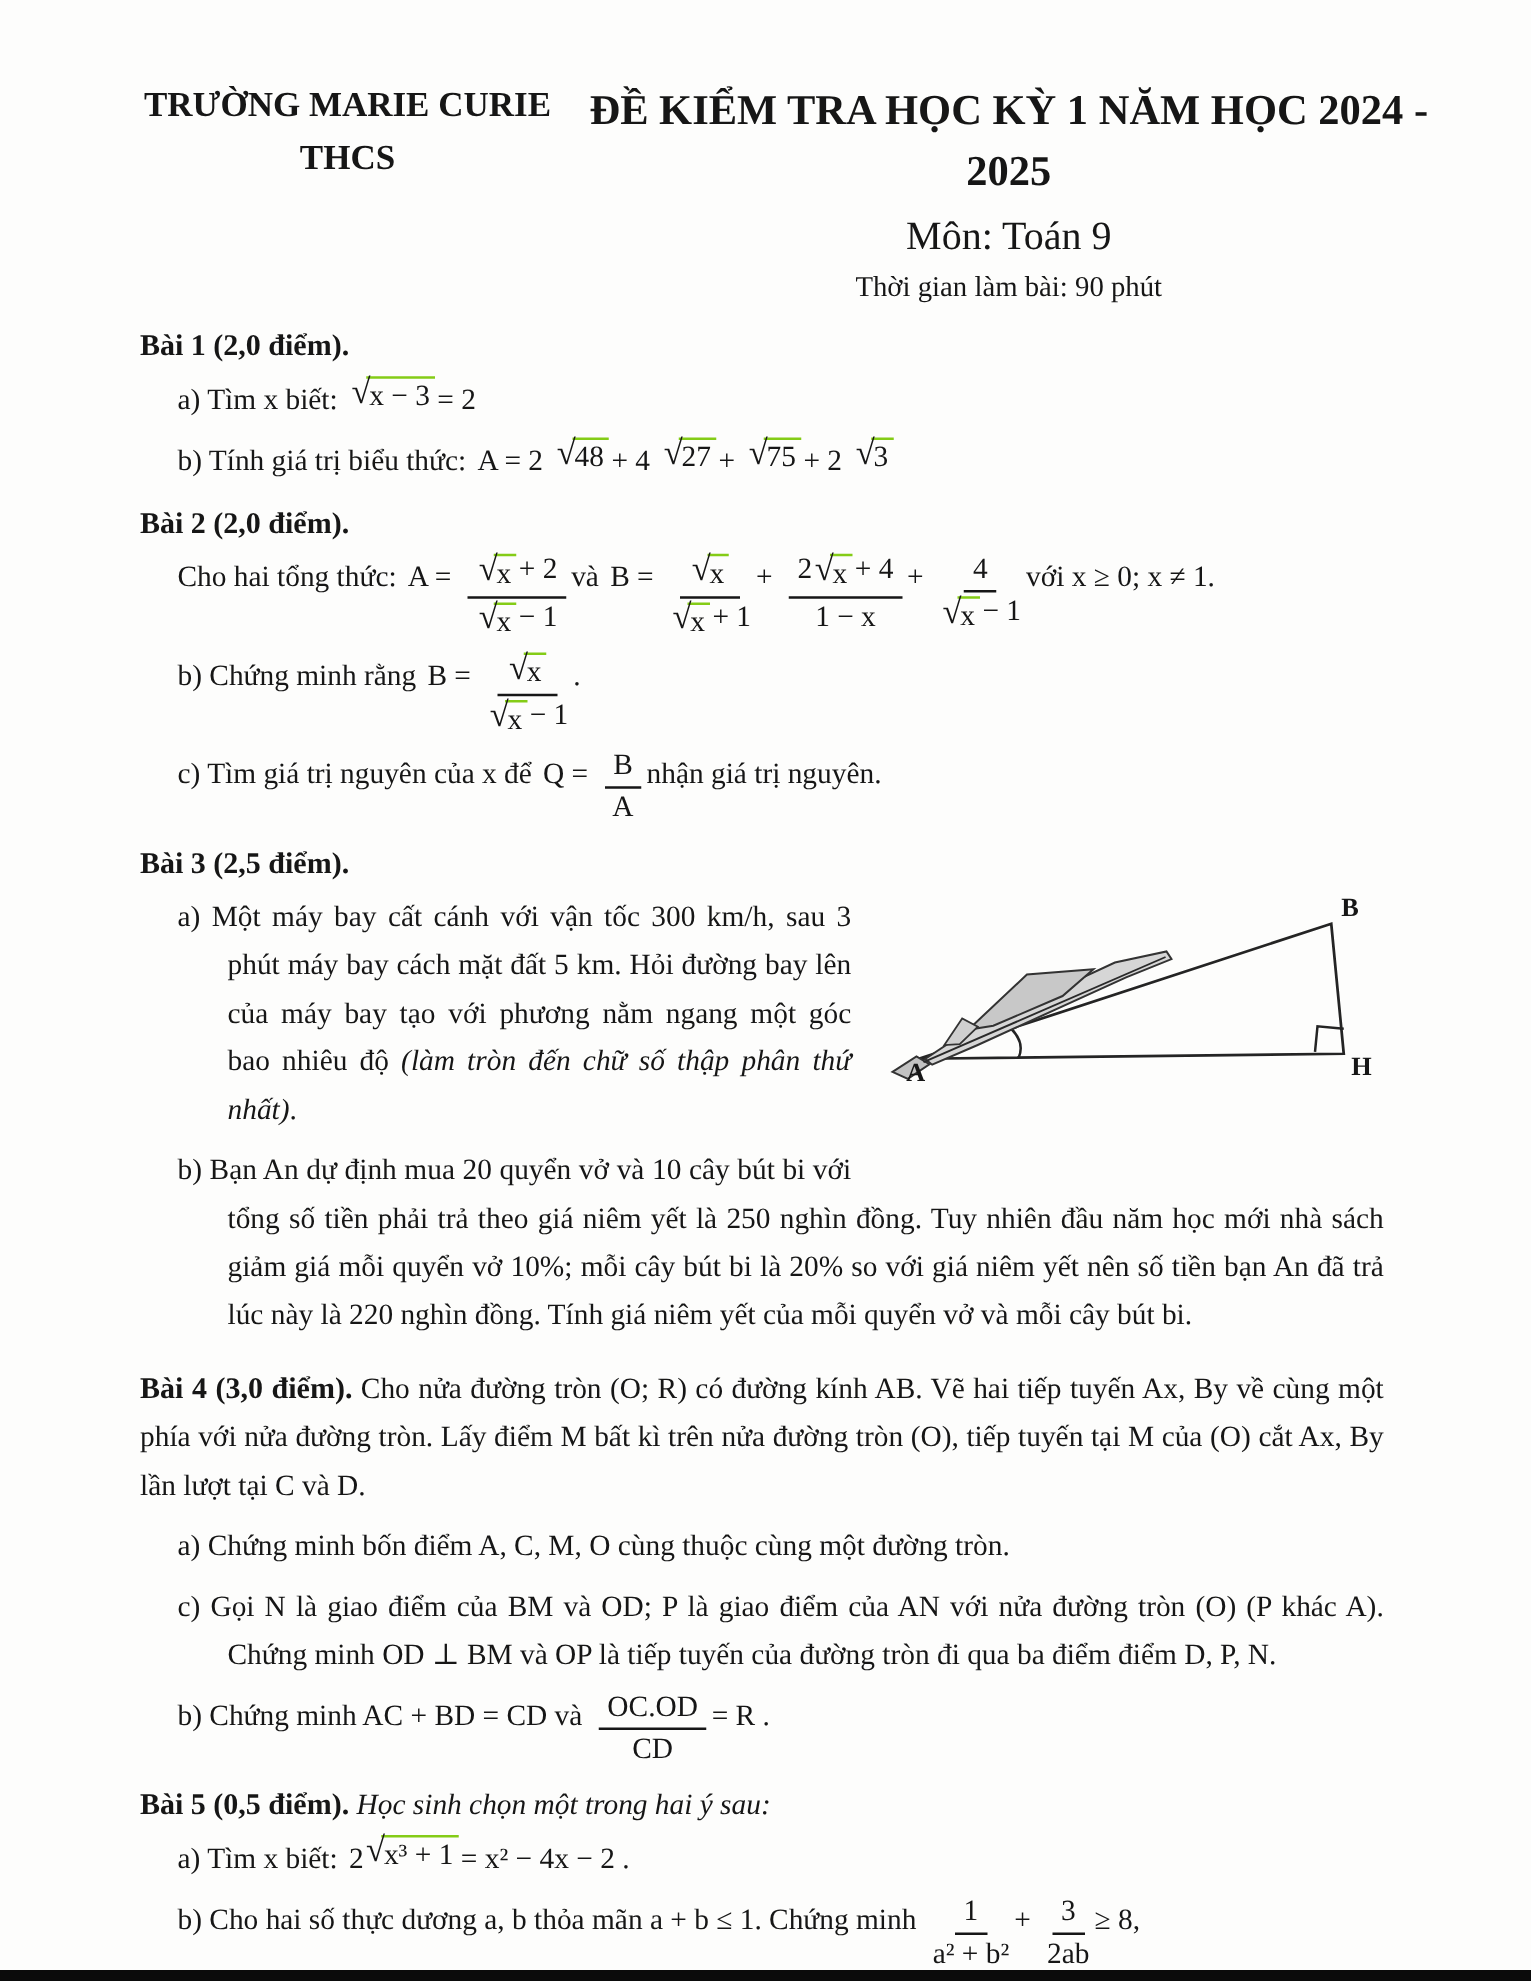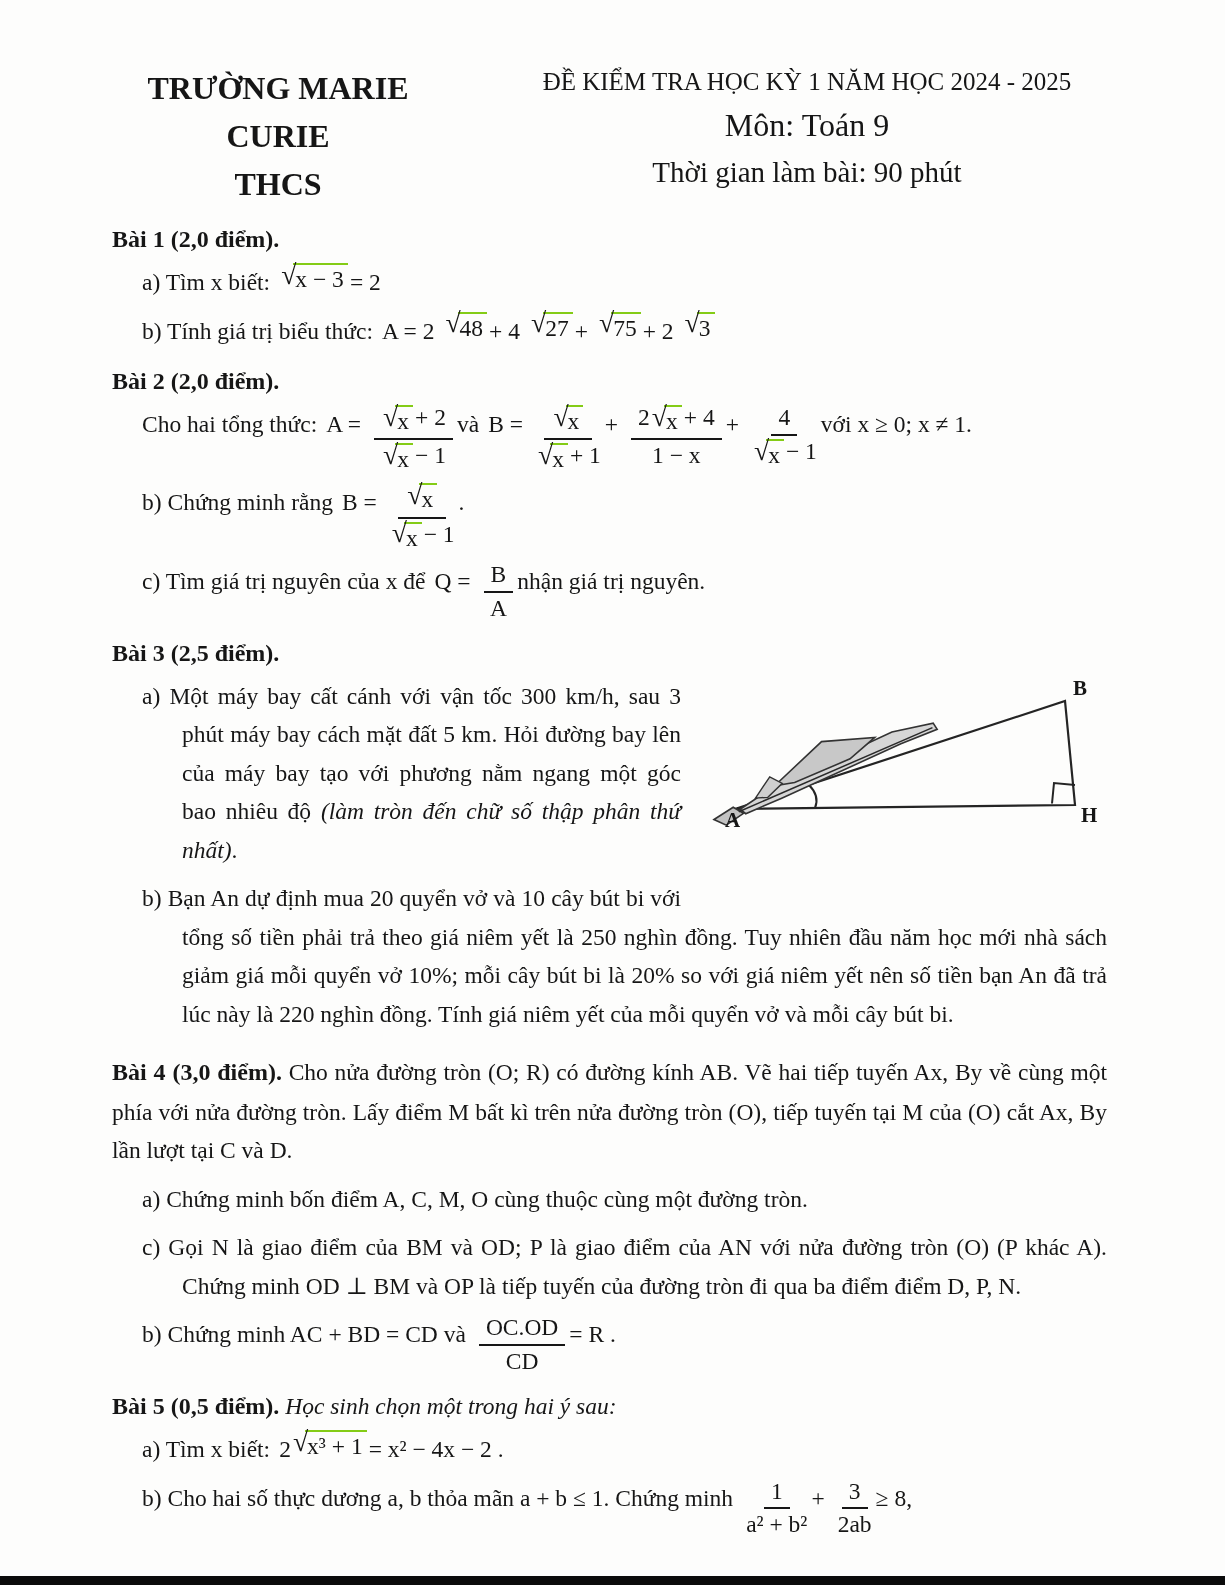--- a/index.html
+++ b/index.html
@@ -11,25 +11,25 @@
     overflow:hidden;
   }
   .page{
     position:relative;width:1225px;height:1585px;
     background:#fdfdfc;
     overflow:hidden;
   }
   .content{position:absolute;top:0;left:0;right:0;}
   
   .header{display:flex;margin:64px 55px 0 112px;}
-  .h-left{width:332px;text-align:center;font-weight:bold;font-size:32px;line-height:1.5;}
+  .h-left{width:332px;text-align:center;font-weight:bold;font-size:28px;line-height:1.5;}
   .h-right{flex:1;text-align:center;line-height:1.45;}
-  .h-title{font-weight:normal;font-size:25px;}
+  .h-title{font-weight:bold;font-size:34px;}
   .h-subject{font-weight:normal;font-size:32px;margin-top:2px;}
-  .h-duration{font-size:29px;margin-top:2px;}
+  .h-duration{font-size:23px;margin-top:2px;}
   
   section{margin-left:112px;margin-right:118px;}
   .bh{font-weight:bold;font-size:24px;margin-top:18px;}
   .item{margin:10px 0 0 30px;font-size:23.5px;line-height:1.64;}
   .hang{padding-left:40px;text-indent:-40px;}
   .just{text-align:justify;}
   .it{font-style:italic;}
   .flush{margin-left:0;}
   
   .eqrow{display:flex;align-items:flex-start;flex-wrap:nowrap;}

